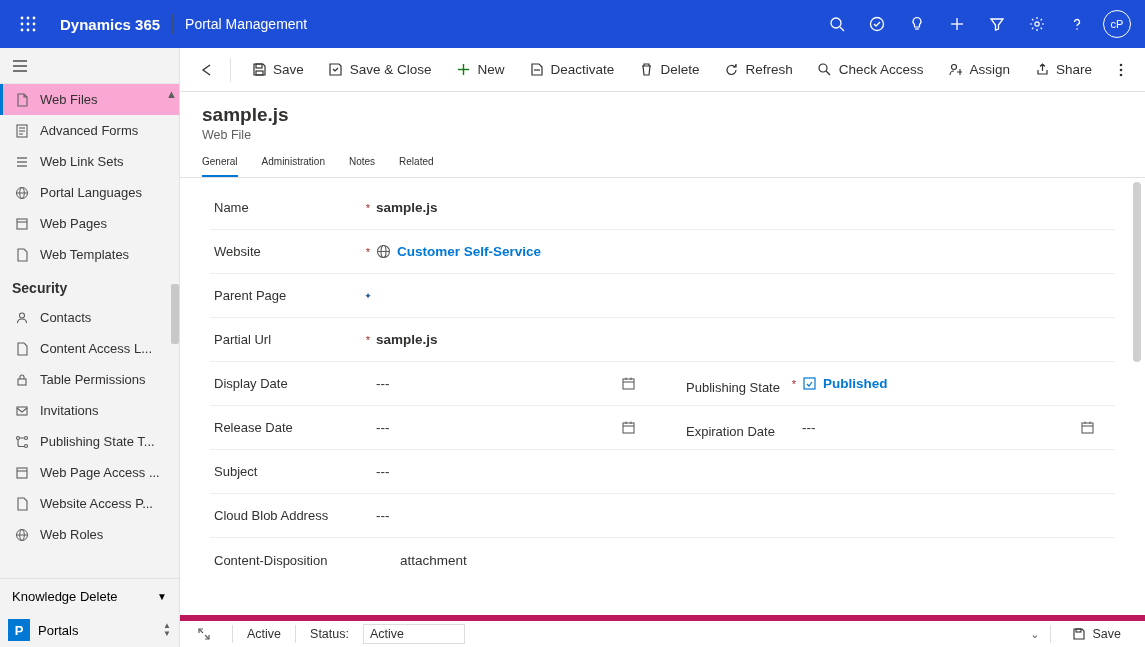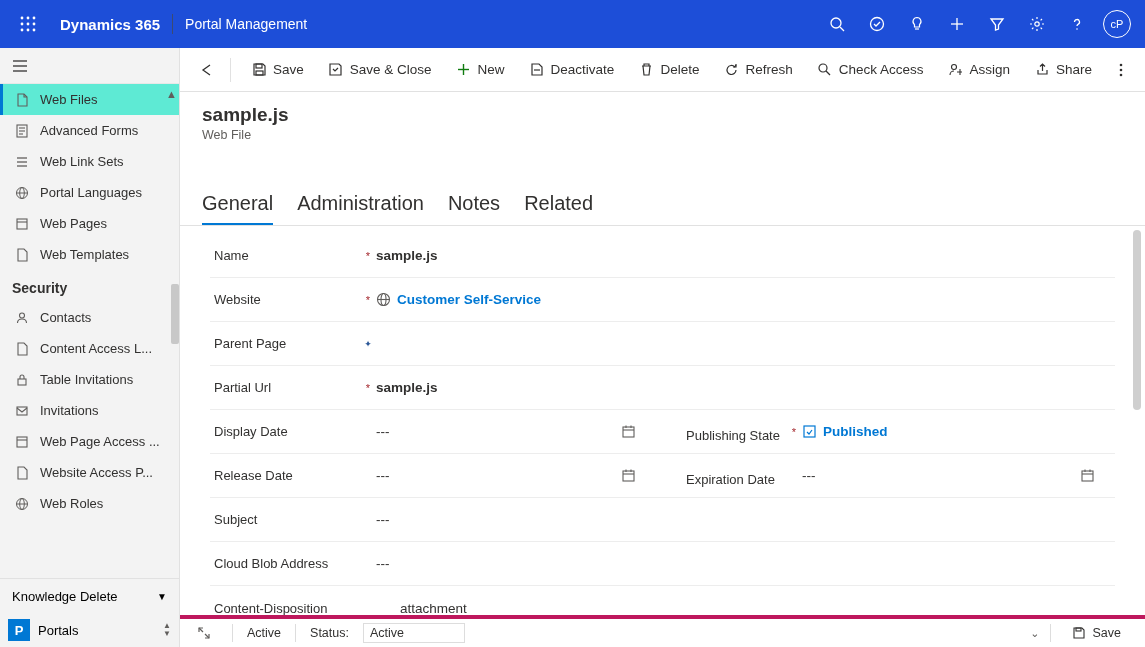--- a/index.html
+++ b/index.html
@@ -15,21 +15,21 @@
 .topbar .ticon { width: 40px; height: 48px; display:flex; align-items:center; justify-content:center; cursor:pointer; }
 .topbar .avatar { width: 28px; height: 28px; border:1px solid #fff; border-radius:50%; display:flex; align-items:center; justify-content:center; font-size:11px; margin:0 6px;}
 
 .shell { display:flex; height: calc(100% - 48px); }
 
 
 .sidebar { width: 180px; background:#f3f3f3; border-right:1px solid #e1e1e1; display:flex; flex-direction:column; position:relative;}
 .hamburger { height:36px; display:flex; align-items:center; padding:0 12px; cursor:pointer; border-bottom:1px solid #e8e8e8;}
 .nav-scroll { flex:1; overflow:hidden; position:relative;}
 .nav-item { height:31px; display:flex; align-items:center; padding:0 10px 0 14px; font-size:13px; color:#323130; cursor:pointer; gap:10px; white-space:nowrap; overflow:hidden; text-overflow:ellipsis;}
-.nav-item.selected { border-left:3px solid #0078d4; padding-left:11px; background:#5eead4;}
+.nav-item.selected { border-left:3px solid #0078d4; padding-left:11px; background:#f9a8d4;}
 .nav-section-title { font-size:14px; font-weight:600; padding:10px 12px 6px; color:#323130;}
 .nav-icon { width:16px; height:16px; display:inline-flex; align-items:center; justify-content:center; color:#605e5c; flex-shrink:0;}
 .nav-footer { border-top:1px solid #e1e1e1; }
 .nav-footer .row1 { display:flex; align-items:center; height:34px; padding:0 12px; font-size:13px; justify-content:space-between;}
 .nav-footer .row2 { display:flex; align-items:center; height:34px; padding:0 8px; gap:8px;}
 .area-tile { width:22px; height:22px; background:#0078d4; color:#fff; font-weight:600; display:flex; align-items:center; justify-content:center; font-size:13px;}
 .scrollbar-fake { position:absolute; right:0; top:200px; width:8px; height:60px; background:#c8c8c8; border-radius:2px;}
 .sitemap-chevron { position:absolute; right:2px; top:4px; font-size:11px; color:#605e5c; cursor:pointer;}
 
 
@@ -38,37 +38,37 @@
 .cmdbtn { display:flex; align-items:center; gap:6px; padding:0 10px; height:32px; font-size:13.5px; color:#323130; cursor:pointer; }
 .cmdbtn .ci { width:16px; height:16px; display:inline-flex; align-items:center; justify-content:center; }
 .cmdbar .back { width:28px; justify-content:center; padding:0;}
 .cmdbar .overflow { margin-left:auto; }
 
 .record-header { padding: 12px 22px 0; }
 .record-header h1 { font-size:19px; font-weight:600; color:#323130; }
 .record-header .subtitle { font-size:12.5px; color:#605e5c; margin-top:2px;}
 
 .tabs { display:flex; gap:24px; padding: 14px 22px 0; border-bottom:1px solid #e1e1e1; }
-.tab { font-size:20px; color:#323130; padding-bottom:8px; cursor:pointer;margin-top:36px; }
+.tab { font-size:10px; color:#323130; padding-bottom:8px; cursor:pointer; }
 .tab.active { border-bottom:2px solid #0078d4; font-weight:400; color:#323130;}
 
 .form-area { flex:1; overflow:auto; padding: 8px 30px 20px 30px; position:relative;}
 .form-scroll { position:absolute; right:4px; top:4px; width:8px; height:180px; background:#cfcfcf; border-radius:4px;}
 .field-row { display:flex; align-items:center; min-height:44px; border-bottom:1px solid #ededed; }
 .field-label-cell { width:150px; font-size:13px; color:#323130; padding-left:4px;}
 .req-cell { width:16px; text-align:center; color:#a4262c; font-size:11px;}
 .field-value-cell { flex:1; font-size:13.5px; color:#323130; display:flex; align-items:center; gap:6px; padding:6px 0;}
 .link-value { color:#0078d4; font-weight:600; }
 .lookup-icon { color:#605e5c; }
 .date-icon { color:#605e5c; margin-left:auto; padding-right:20px;}
 .col { flex:1; display:flex; align-items:center;}
 .second-label { width:130px; font-size:13px; color:#323130; padding-left:30px;margin-top:7px;}
 
 
-.statusbar { height:32px; border-top:4px solid #be185d; display:flex; align-items:center; font-size:12.5px; color:#323130;}
+.statusbar { height:32px; border-top:6px solid #be185d; display:flex; align-items:center; font-size:12.5px; color:#323130;}
 .statusbar .sb-left { display:flex; align-items:center; gap:14px; padding-left:10px;}
 .statusbar .sb-btn { width:28px; display:flex; align-items:center; justify-content:center; cursor:pointer;}
 .statusbar .sep { width:1px; height:18px; background:#ddd;}
 .statusbar .state-val { padding-left:6px; }
 .statusbar .sb-right { margin-left:auto; display:flex; align-items:center; gap:10px; padding-right:14px;}
 svg { display:block; }
 </style>
 </head>
 <body>
 
@@ -222,30 +222,41 @@
           </span>
           <span>Content Access L...</span>
         </div>
       <div class="nav-item">
           <span class="nav-icon">
             <svg width="14" height="14" viewBox="0 0 14 14" fill="none" stroke="#605e5c" stroke-width="1.1">
               <rect x="3" y="6" width="8" height="6"></rect>
               <path d="M5 6V4a2 2 0 0 1 4 0v2"></path>
             </svg>
           </span>
-          <span>Table Invitations</span>
+          <span>Table Permissions</span>
         </div>
       <div class="nav-item">
           <span class="nav-icon">
             <svg width="14" height="14" viewBox="0 0 14 14" fill="none" stroke="#605e5c" stroke-width="1.1">
               <rect x="2" y="3" width="10" height="8"></rect>
               <path d="M2 4l5 4 5-4"></path>
             </svg>
           </span>
           <span>Invitations</span>
+        </div>
+      <div class="nav-item">
+          <span class="nav-icon">
+            <svg width="14" height="14" viewBox="0 0 14 14" fill="none" stroke="#605e5c" stroke-width="1.1">
+              <circle cx="3" cy="3" r="1.5"></circle>
+              <circle cx="11" cy="11" r="1.5"></circle>
+              <circle cx="11" cy="3" r="1.5"></circle>
+              <path d="M4.5 3h5M3 4.5v5a2 2 0 0 0 2 2h4.5"></path>
+            </svg>
+          </span>
+          <span>Publishing State T...</span>
         </div>
       <div class="nav-item">
           <span class="nav-icon">
             <svg width="14" height="14" viewBox="0 0 14 14" fill="none" stroke="#605e5c" stroke-width="1.1">
               <rect x="2" y="2" width="10" height="10"></rect>
               <line x1="2" y1="5" x2="12" y2="5"></line>
             </svg>
           </span>
           <span>Web Page Access ...</span>
         </div>

